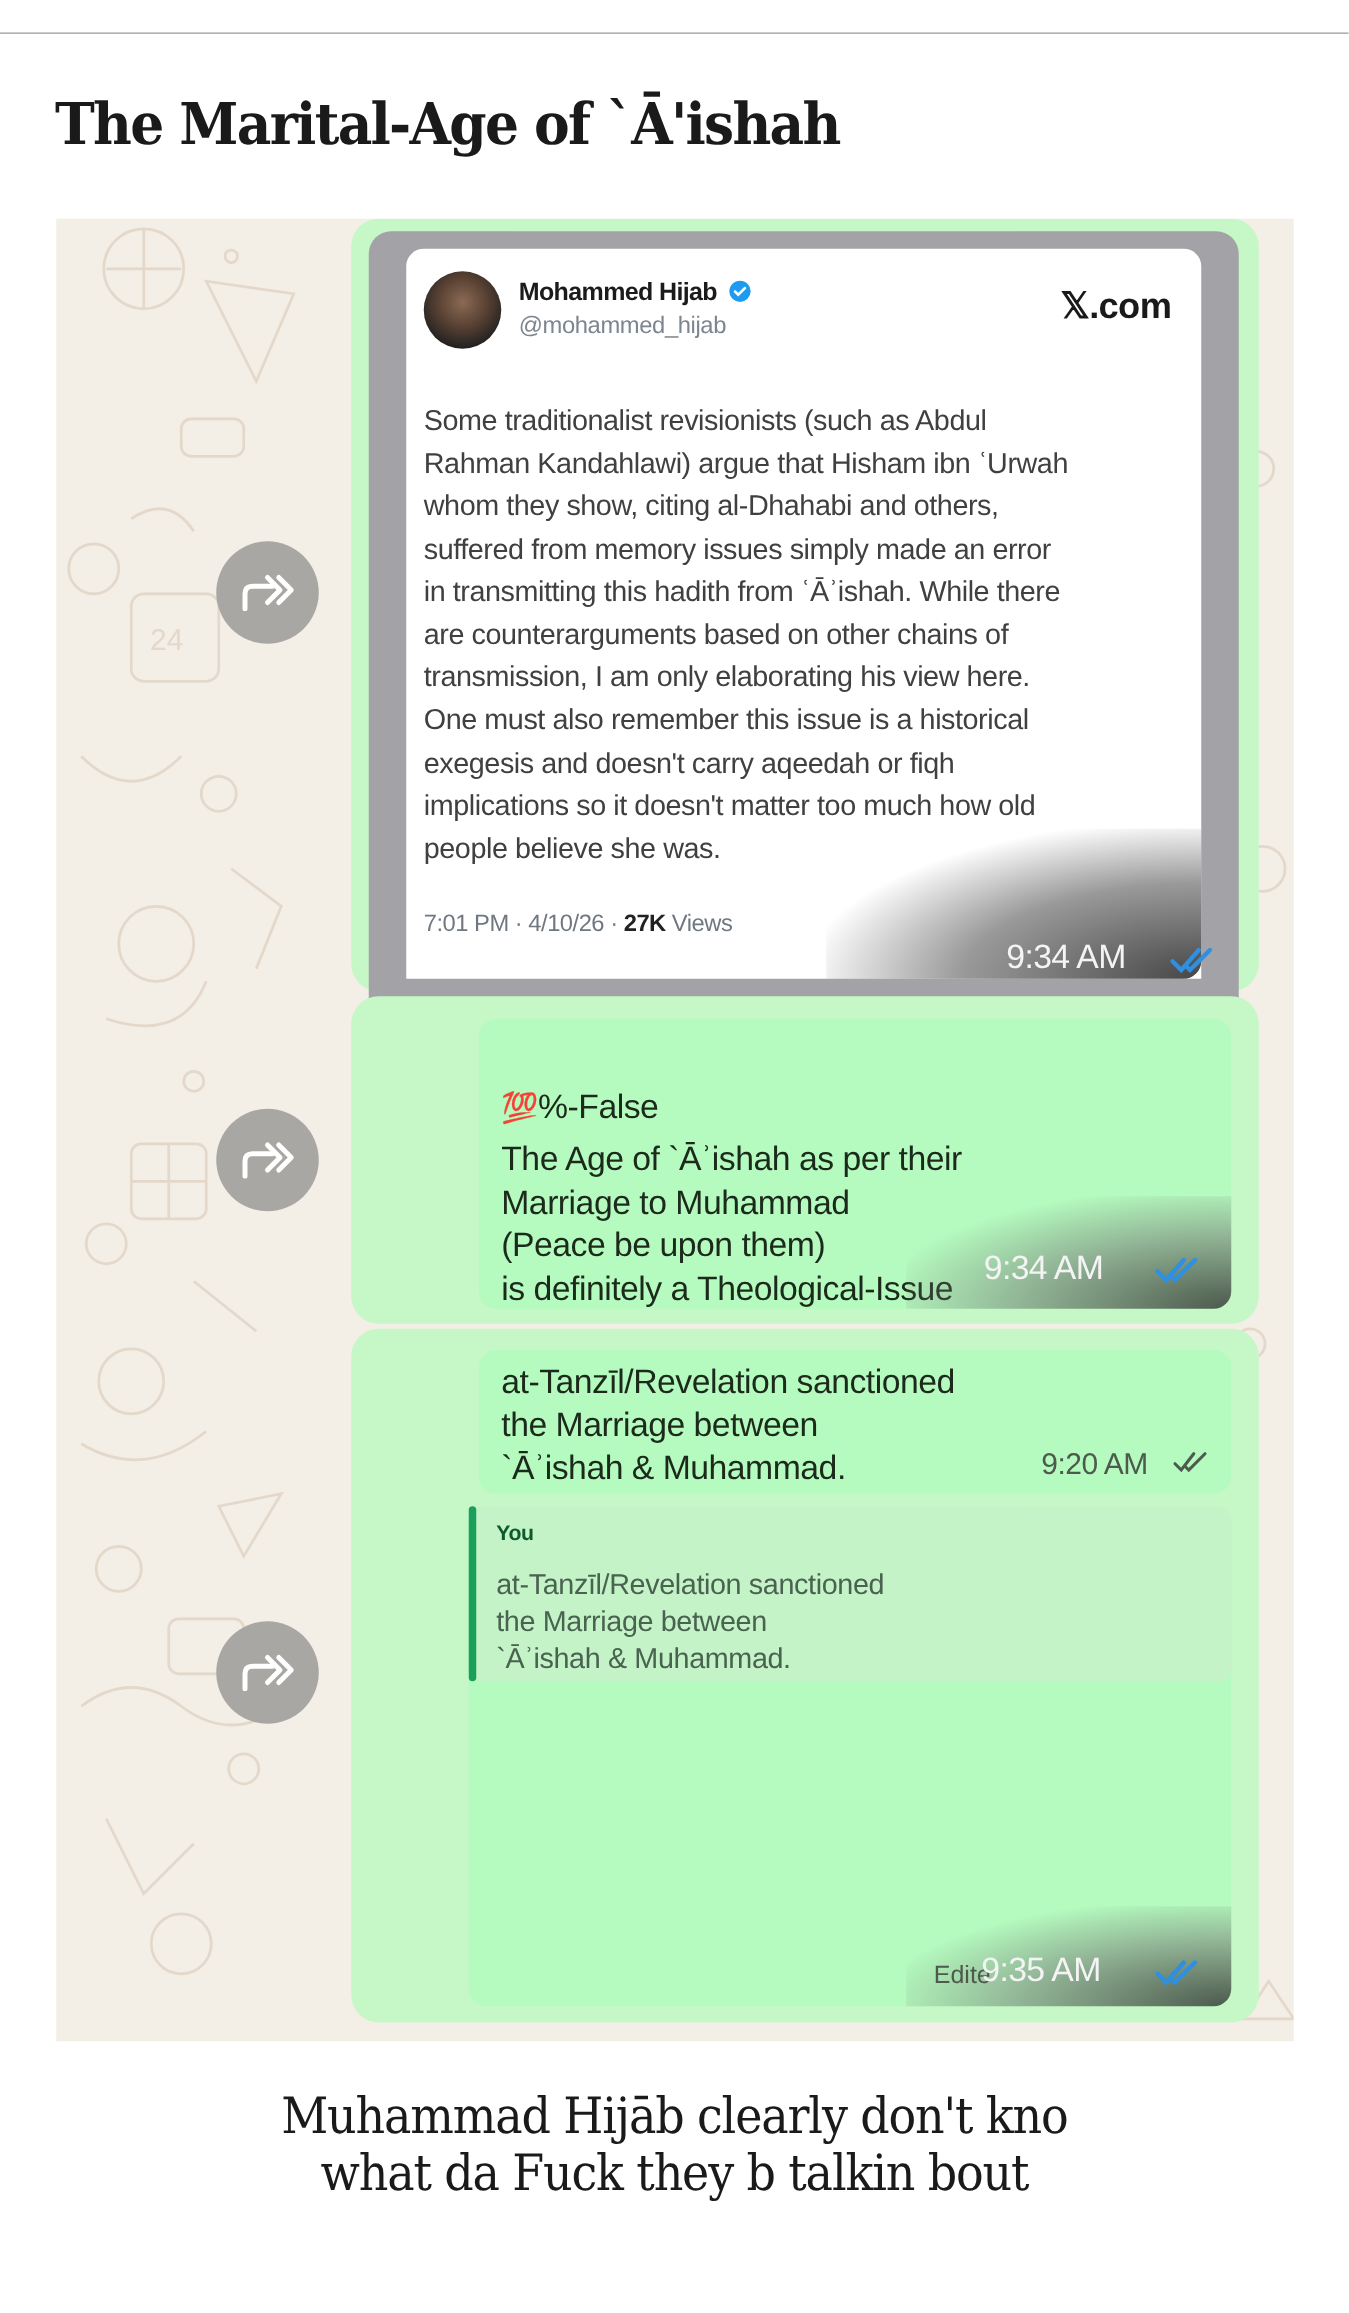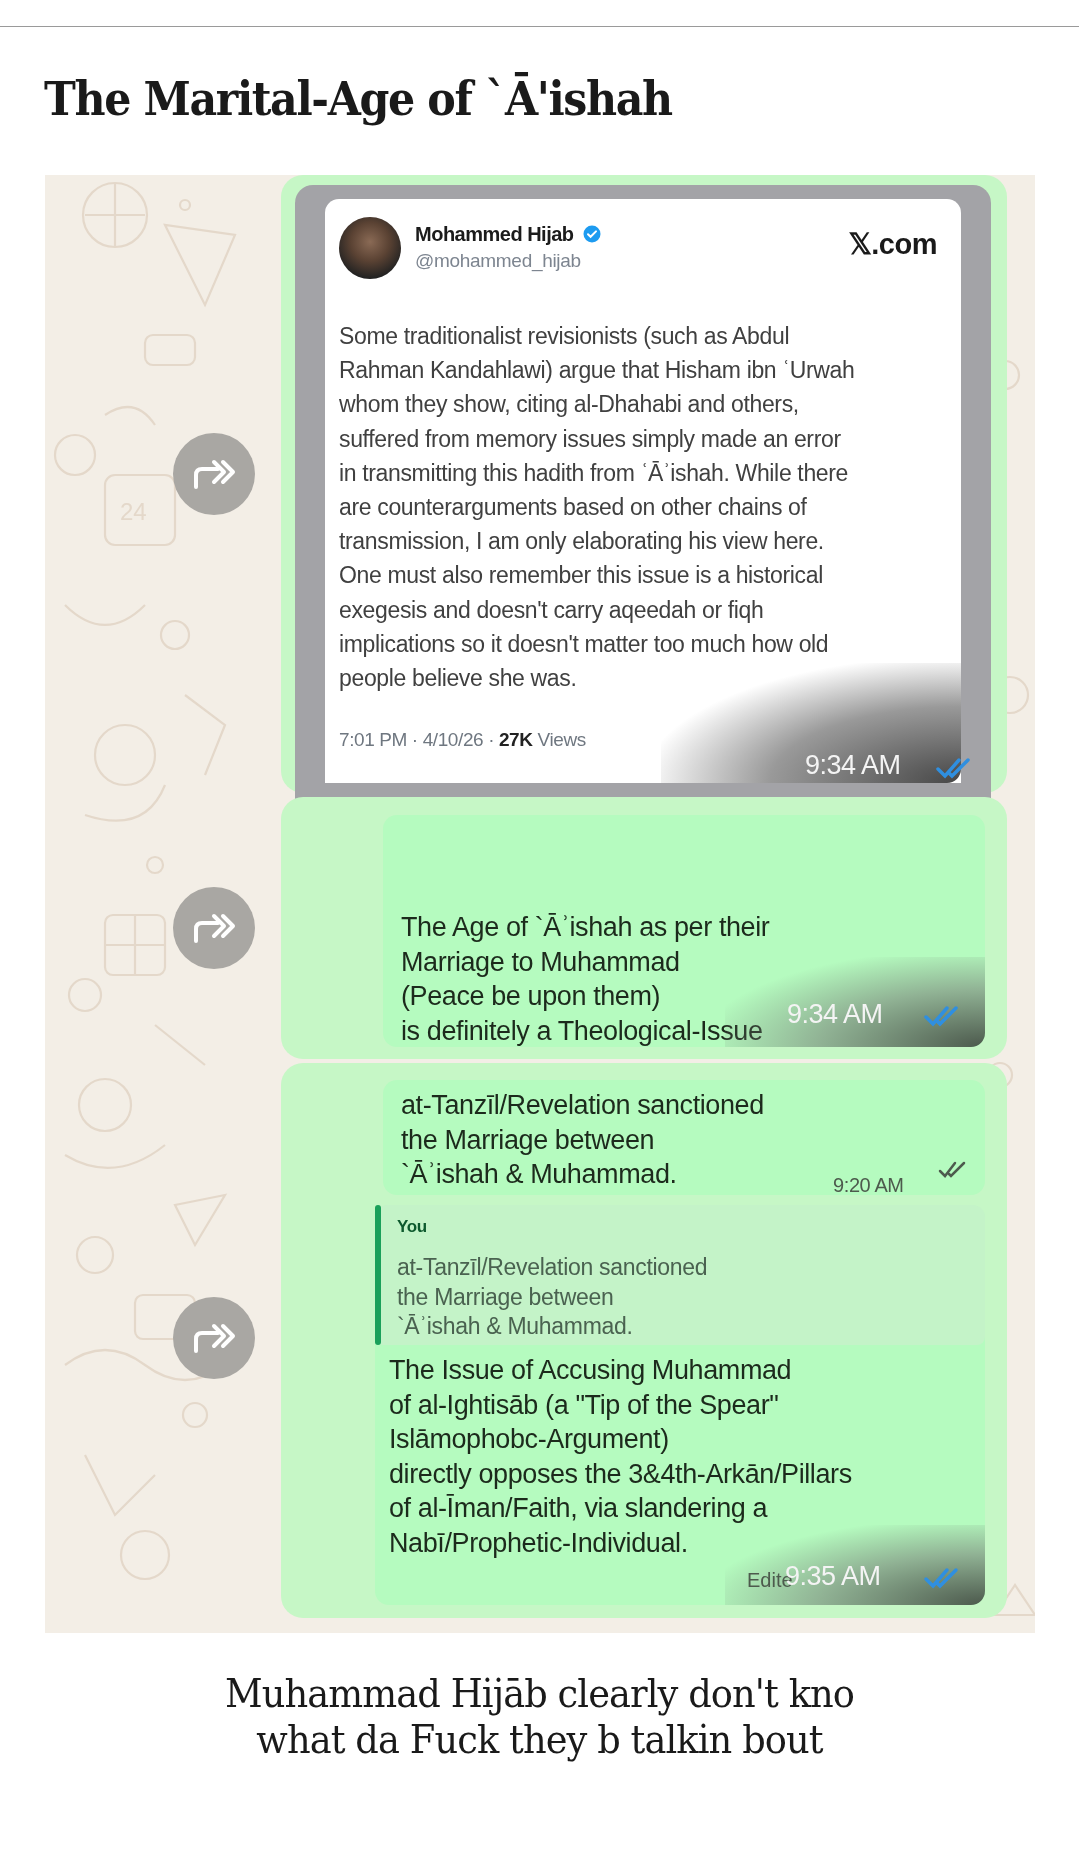--- a/index.html
+++ b/index.html
@@ -68,21 +68,21 @@
   }
   .msg-text {
     position: absolute; font-size: 27px; line-height: 34.5px; color: #1c2a1c;
     letter-spacing: -0.4px; white-space: pre-line;
   }
   .dark-shade {
     position: absolute; right: 0; bottom: 0; width: 260px; height: 90px;
     background: radial-gradient(ellipse at 100% 100%, rgba(70,80,70,0.95) 0%, rgba(120,130,120,0.6) 45%, rgba(180,250,190,0) 78%);
     border-bottom-right-radius: 14px;
   }
-  .small-time { position: absolute; font-size: 20px; color: #4d5a4d; letter-spacing: -0.4px; margin-top: 16px; }
+  .small-time { position: absolute; font-size: 24px; color: #4d5a4d; letter-spacing: -0.4px; }
 
   .quote-box {
     position: absolute; left: 0; top: 0; width: 100%; height: 140px;
     background: #c4f3c8; border-radius: 12px 12px 8px 8px;
   }
   .quote-bar { position: absolute; left: 0; top: 0; width: 6px; height: 140px; background: #1aa05a; border-radius: 3px; }
   .quote-author { position: absolute; left: 22px; top: 12px; font-size: 17px; font-weight: bold; color: #0d5a2e; letter-spacing: -0.3px; }
   .quote-text {
     position: absolute; left: 22px; top: 48px; font-size: 23px; line-height: 29.5px;
     color: #4a6250; letter-spacing: -0.3px; white-space: pre-line;
@@ -191,20 +191,23 @@
 
   <div class="forward-btn" style="left:128px; top:712px;">
     <svg width="44" height="30" viewBox="0 0 44 30">
       <path d="M4 28 V16 Q4 10 10 10 H26" fill="none" stroke="#fff" stroke-width="4" stroke-linecap="round"></path>
       <path d="M22 3 L32 13 L22 23" fill="none" stroke="#fff" stroke-width="4" stroke-linecap="round" stroke-linejoin="round"></path>
       <path d="M31 3 L41 13 L31 23" fill="none" stroke="#fff" stroke-width="4" stroke-linecap="round" stroke-linejoin="round"></path>
     </svg>
   </div>
   <div class="green-frame" style="left:236px; top:622px; width:726px; height:262px;"></div>
   <div class="bubble" style="left:338px; top:640px; width:602px; height:232px;">
+    <div class="msg-text" style="left:18px; top:18px;">
+      <span style="font-size:24px; color:#d0312d;">💯</span><span>%-False</span>
+    </div>
     <div class="msg-text" style="left:18px; top:95px;">The Age of `Āʾishah as per their
 Marriage to Muhammad
 (Peace be upon them)
 is definitely a Theological-Issue</div>
     <div class="dark-shade"></div>
     <div class="time-light" style="left:404px; top:184px;">9:34 AM</div>
     <svg class="ticks" style="left:540px; top:188px;" width="40" height="26" viewBox="0 0 40 26">
       <path d="M3 14l7 7L24 5" fill="none" stroke="#2f8fe0" stroke-width="3.5" stroke-linecap="round"></path>
       <path d="M14 18l3 3L33 5" fill="none" stroke="#2f8fe0" stroke-width="3.5" stroke-linecap="round"></path>
     </svg>
@@ -231,26 +234,20 @@
     </svg>
   </div>
   <div class="bubble" style="left:330px; top:1030px; width:610px; height:400px;">
     <div class="quote-box">
       <div class="quote-bar"></div>
       <div class="quote-author">You</div>
       <div class="quote-text">at-Tanzīl/Revelation sanctioned
 the Marriage between
 `Āʾishah &amp; Muhammad.</div>
     </div>
-    <div class="msg-text" style="left:14px; top:148px;">The Issue of Accusing Muhammad
-of al-Ightisāb (a "Tip of the Spear"
-Islāmophobc-Argument)
-directly opposes the 3&amp;4th-Arkān/Pillars
-of al-Īman/Faith, via slandering a
-Nabī/Prophetic-Individual.</div>
     <div class="dark-shade" style="height:80px;"></div>
     <div class="edited-label" style="left:360px; top:364px;margin-left:12px;">Edite</div>
     <div class="time-light" style="left:410px; top:356px;">9:35 AM</div>
     <svg class="ticks" style="left:548px; top:360px;" width="40" height="26" viewBox="0 0 40 26">
       <path d="M3 14l7 7L24 5" fill="none" stroke="#2f8fe0" stroke-width="3.5" stroke-linecap="round"></path>
       <path d="M14 18l3 3L33 5" fill="none" stroke="#2f8fe0" stroke-width="3.5" stroke-linecap="round"></path>
     </svg>
   </div>
 </div>
 

